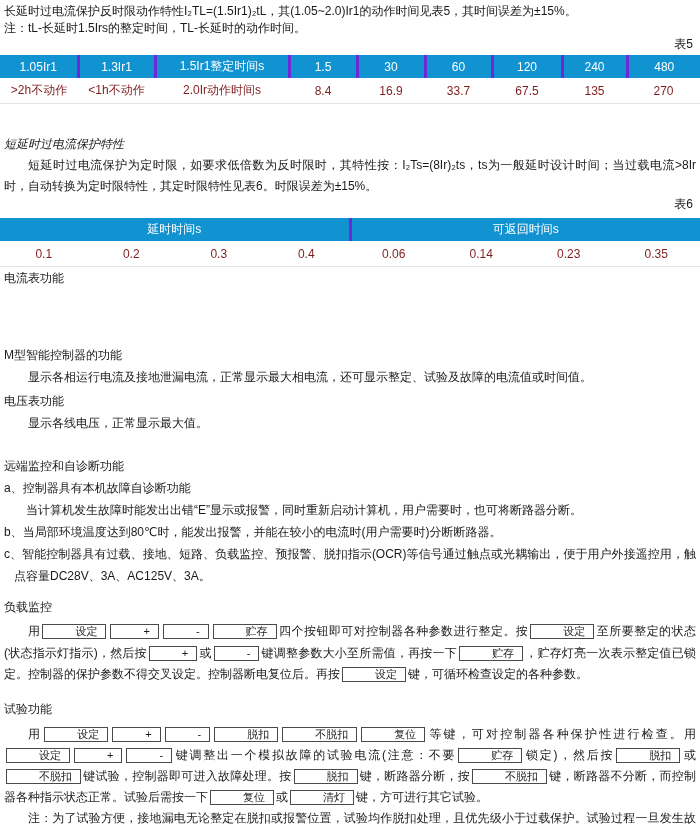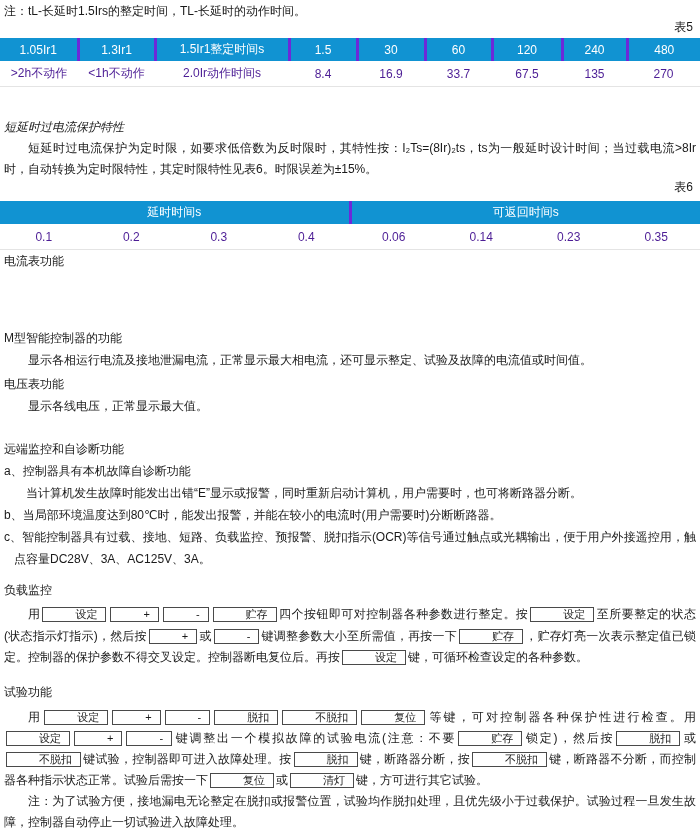--- a/index.html
+++ b/index.html
@@ -13,21 +13,21 @@
   .tbl-label{line-height:15px;margin:0;text-align:right;padding-right:3px;}
   table{border-collapse:collapse;table-layout:fixed;width:700px;margin-left:-4px;}
   #table5{margin-top:3px;padding-left:23px;}
   #table6{margin-top:6px;}
   th{
     background:#1193d2;color:#ffffff;font-weight:normal;font-size:12px;
     height:23px;padding:0;text-align:center;border-left:3px solid #6d28d9;
   }
   th:first-child{border-left:none;}
   td{
-    height:25px;padding:0;text-align:center;color:#4c1d95;
+    height:25px;padding:0;text-align:center;color:#7f1d1d;
     border-bottom:1px solid #e4e4e4;font-size:12px;
   }
   .sec-h{line-height:14px;margin:0;}
   .h-short{margin-top:33px;font-style:italic;}
   .para{margin:0;text-align:justify;}
   .para-ind{text-indent:2em;}
   .p-short{margin-top:4px;line-height:21px;}
   .mid{line-height:22px;margin:0;}
   .h-m{margin-top:55px;}
   .h-volt{margin-top:2px;}
@@ -43,20 +43,21 @@
     display:inline-block;border:1px solid #4a4a4a;background:#ffffff;
     padding:0 8px;margin:0 2px;line-height:13px;font-size:11px;color:#1a1a1a;
     vertical-align:baseline;
   }
 </style>
 </head>
 <body>
 
 <div class="page">
 
+  <p class="ln">长延时过电流保护反时限动作特性I₂TL=(1.5Ir1)₂tL，其(1.05~2.0)Ir1的动作时间见表5，其时间误差为±15%。</p>
   <p class="ln">注：tL-长延时1.5Irs的整定时间，TL-长延时的动作时间。</p>
 
   <p class="tbl-label">表5</p>
 
   <table id="table5">
     <colgroup>
       <col style="width:78px">
         <col style="width:77px">
         <col style="width:134px">
       <col style="width:68px">

